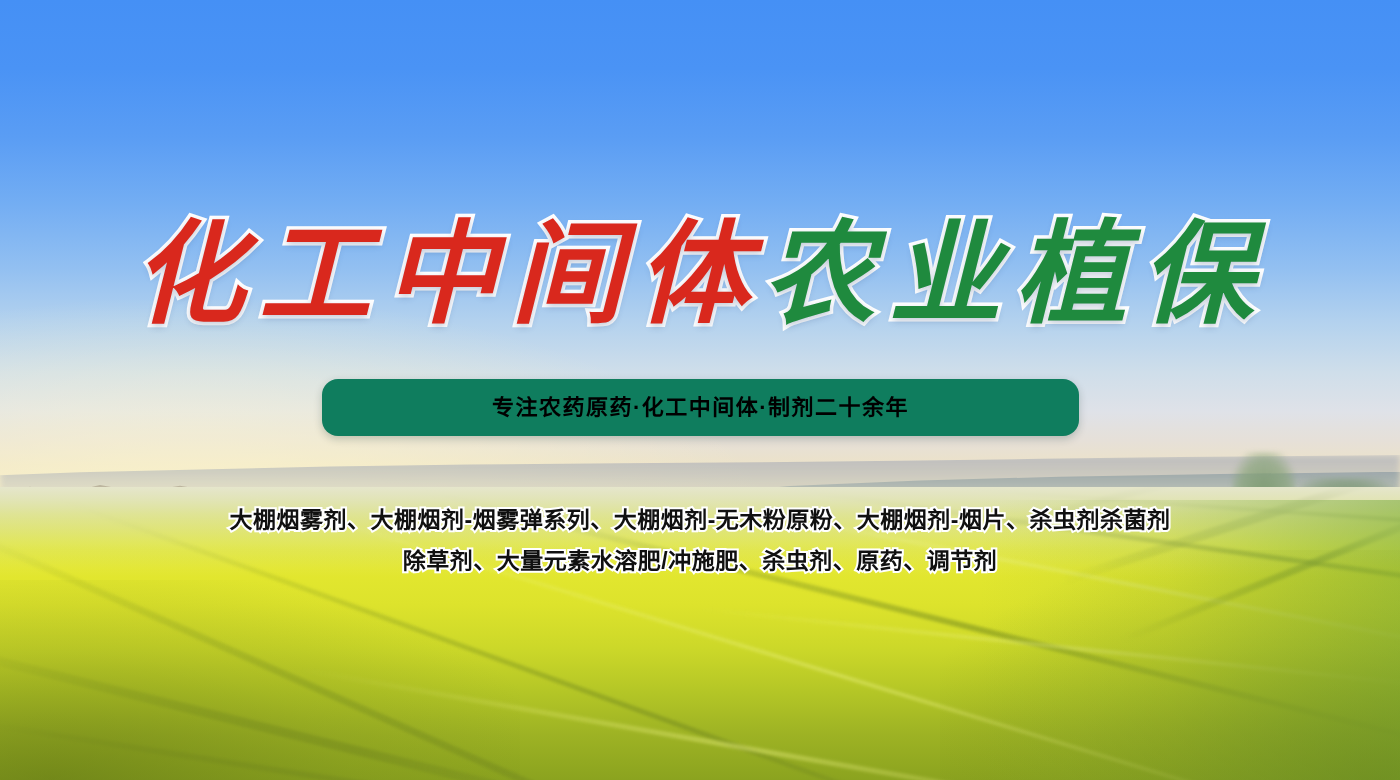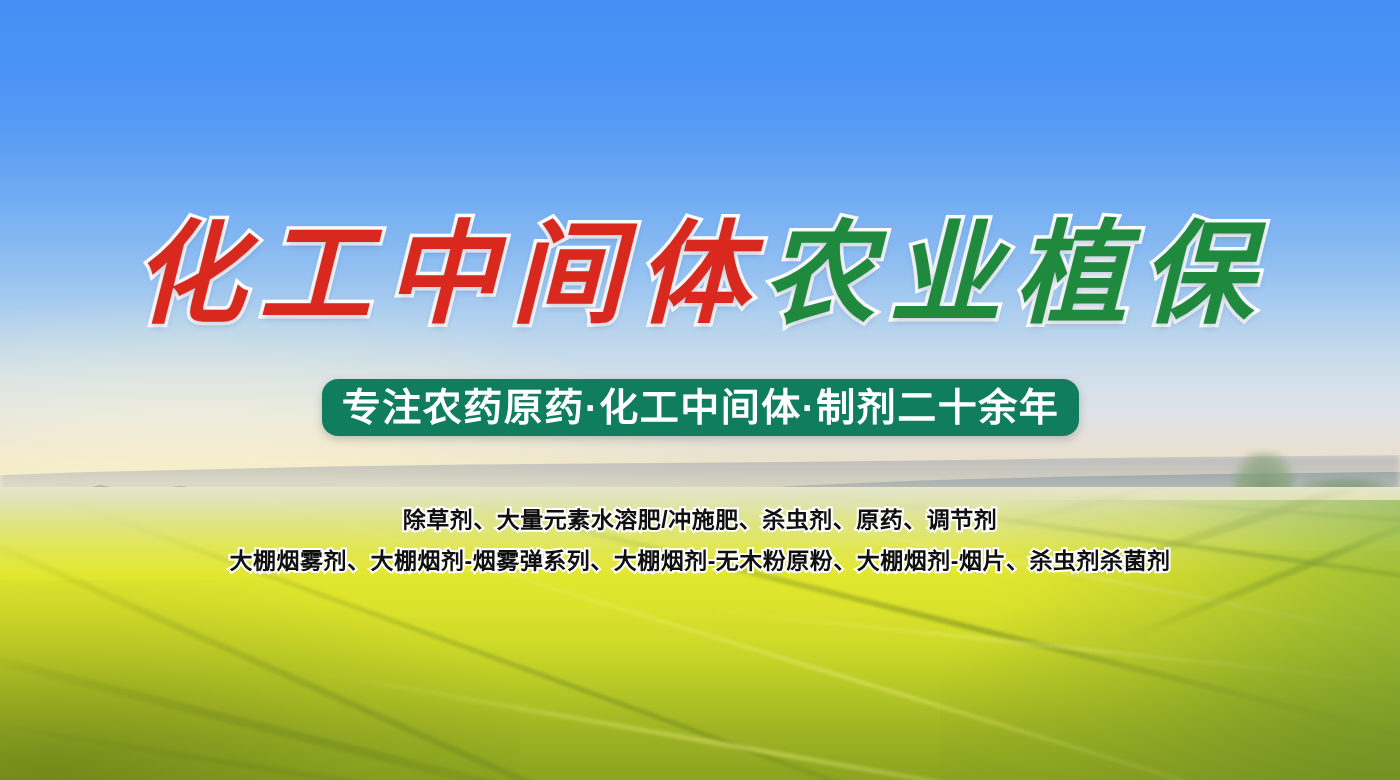--- a/index.html
+++ b/index.html
@@ -145,22 +145,22 @@
   
   .pill{
     position:absolute; left:322px; top:379px;
     width:757px; height:57px;
     background:#0f7d5e;
     border-radius:16px;
     display:flex; align-items:center; justify-content:center;
     box-shadow:0 3px 9px rgba(0,40,30,.22);
   }
   .pill-text{
-    color:#ffffff;
-    font-size:39px;
+    color:#000000;
+    font-size:22px;
     font-weight:bold;
     letter-spacing:1.5px;
     line-height:1;
     white-space:nowrap;
     font-family:"Liberation Sans","DejaVu Sans",sans-serif;
   }
 
   
   .products{
     position:absolute; left:0; top:500px; width:1400px;
@@ -217,17 +217,17 @@
 
   <div class="headline">
     <span class="red">化工中间体</span><span class="grn">农业植保</span>
   </div>
 
   <div class="pill">
     <span class="pill-text">专注农药原药·化工中间体·制剂二十余年</span>
   </div>
 
   <div class="products">
+    <div class="prod-line">大棚烟雾剂、大棚烟剂-烟雾弹系列、大棚烟剂-无木粉原粉、大棚烟剂-烟片、杀虫剂杀菌剂</div>
     <div class="prod-line">除草剂、大量元素水溶肥/冲施肥、杀虫剂、原药、调节剂</div>
-    <div class="prod-line">大棚烟雾剂、大棚烟剂-烟雾弹系列、大棚烟剂-无木粉原粉、大棚烟剂-烟片、杀虫剂杀菌剂</div>
   </div>
 
 </div>
 
 </body></html>

